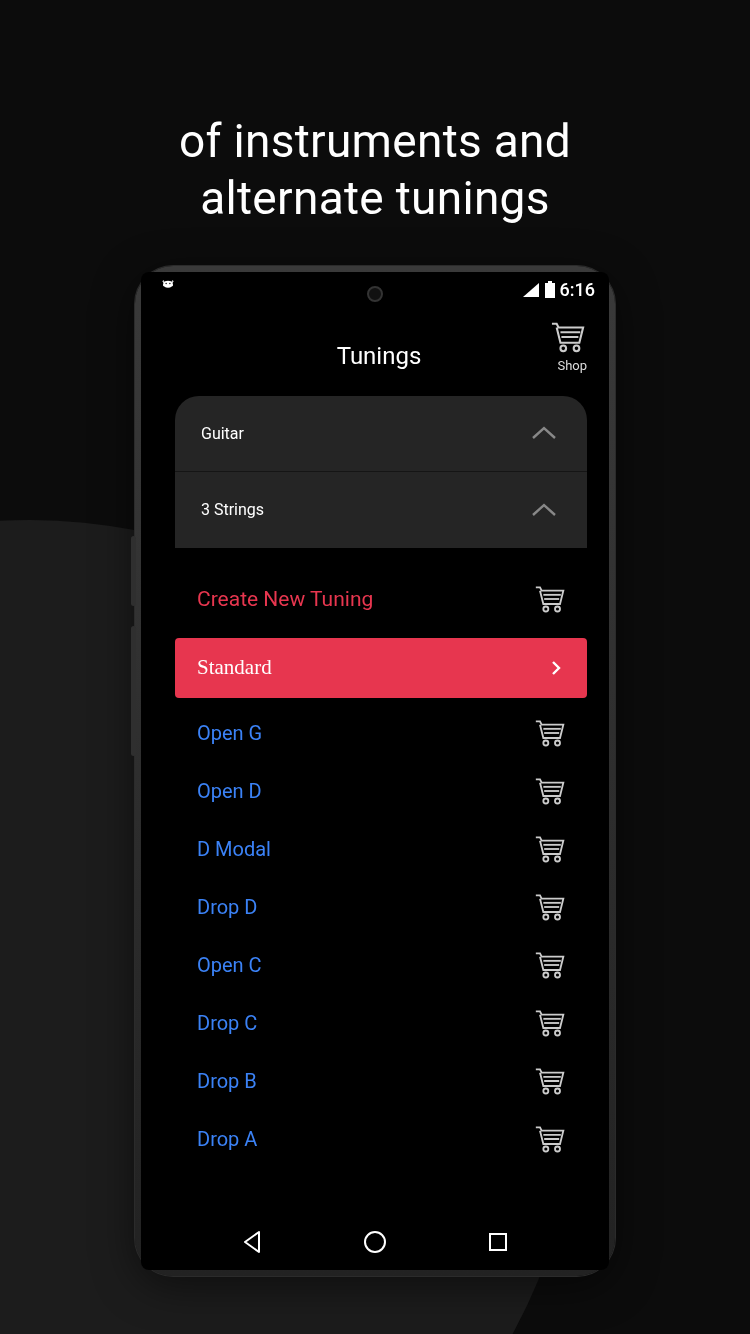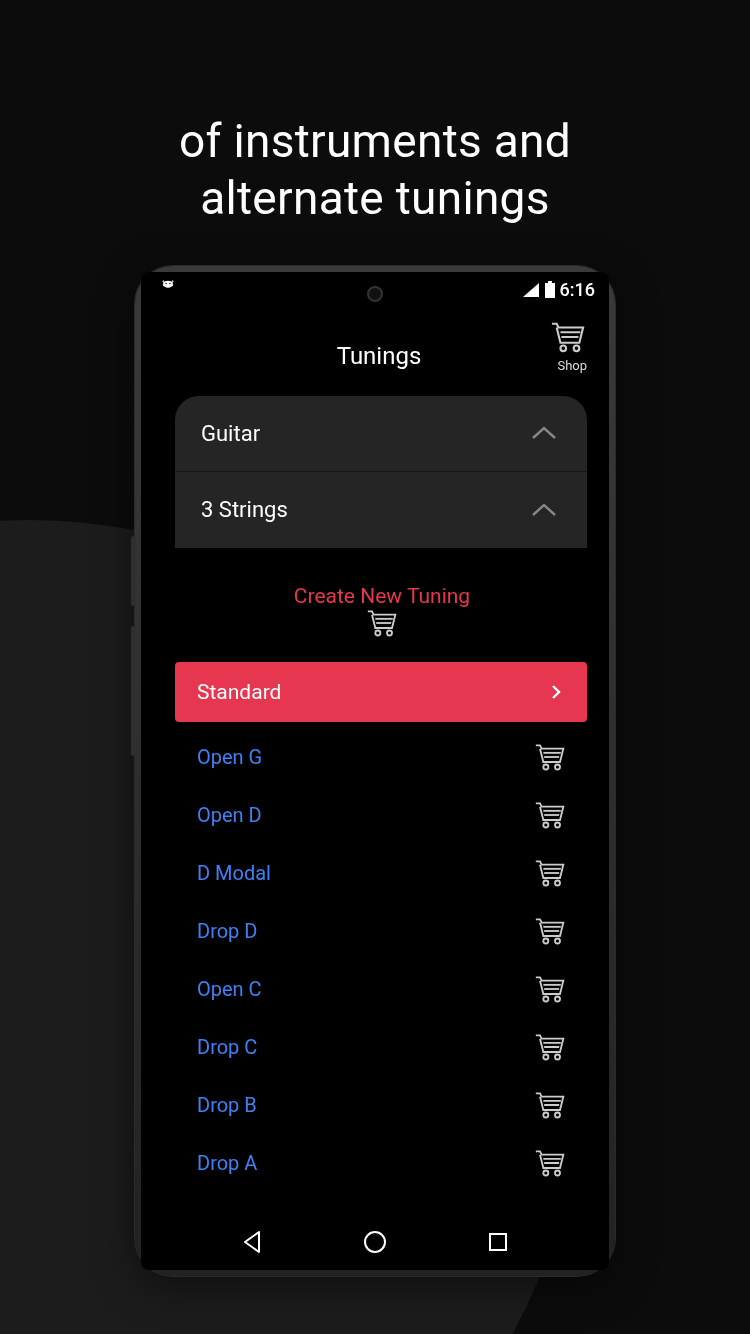--- a/index.html
+++ b/index.html
@@ -105,48 +105,48 @@
   .dropdown-stack {
     margin-bottom: 18px;
   }
   .dropdown {
     background: #252525;
     height: 76px;
     display: flex;
     align-items: center;
     justify-content: space-between;
     padding: 0 30px 0 26px;
-    font-size: 22px;
+    font-size: 16px;
   }
   .dropdown.first { border-top-left-radius: 24px; border-top-right-radius: 24px; border-bottom: 1px solid #151515;}
   .dropdown svg { width: 26px; height: 16px; }
 
   .tuning-list {}
   .create-row {
     display: flex;
     align-items: center;
     justify-content: space-between;
     padding: 18px 20px 18px 22px;
     color: #e7364f;
     font-size: 21px;
-    flex-direction: column;
   }
   .create-row svg { width: 34px; height: 30px; }
 
   .selected-row {
     background: #e7364f;
     border-radius: 4px;
     height: 60px;
     display: flex;
     align-items: center;
     justify-content: space-between;
     padding: 0 26px 0 22px;
     font-size: 21px;
     color: #fff;
     margin: 6px 0 6px 0;
+    font-family: Liberation Serif, serif;
   }
   .selected-row svg { width: 10px; height: 16px; }
 
   .tuning-row {
     display: flex;
     align-items: center;
     justify-content: space-between;
     padding: 14px 20px 14px 22px;
     font-size: 20px;
     color: #3b82f6;

